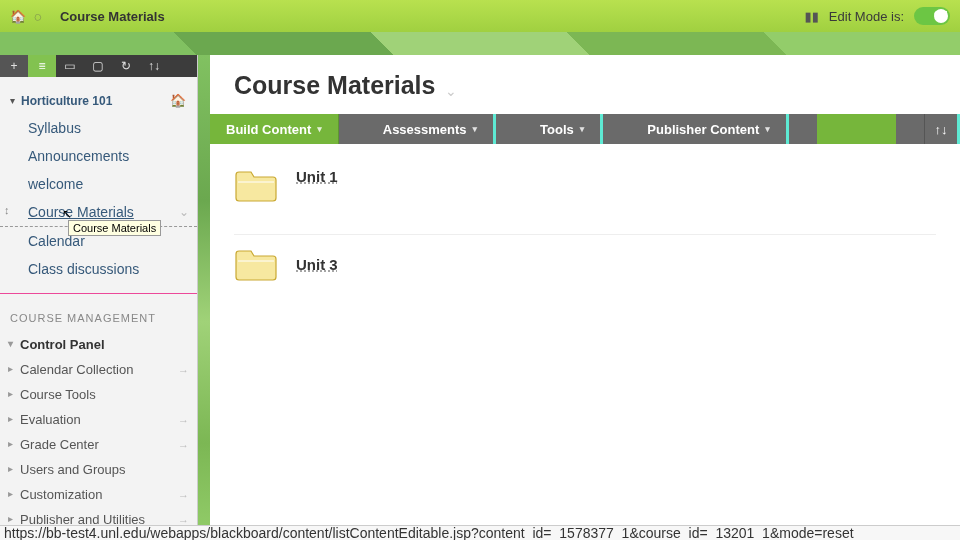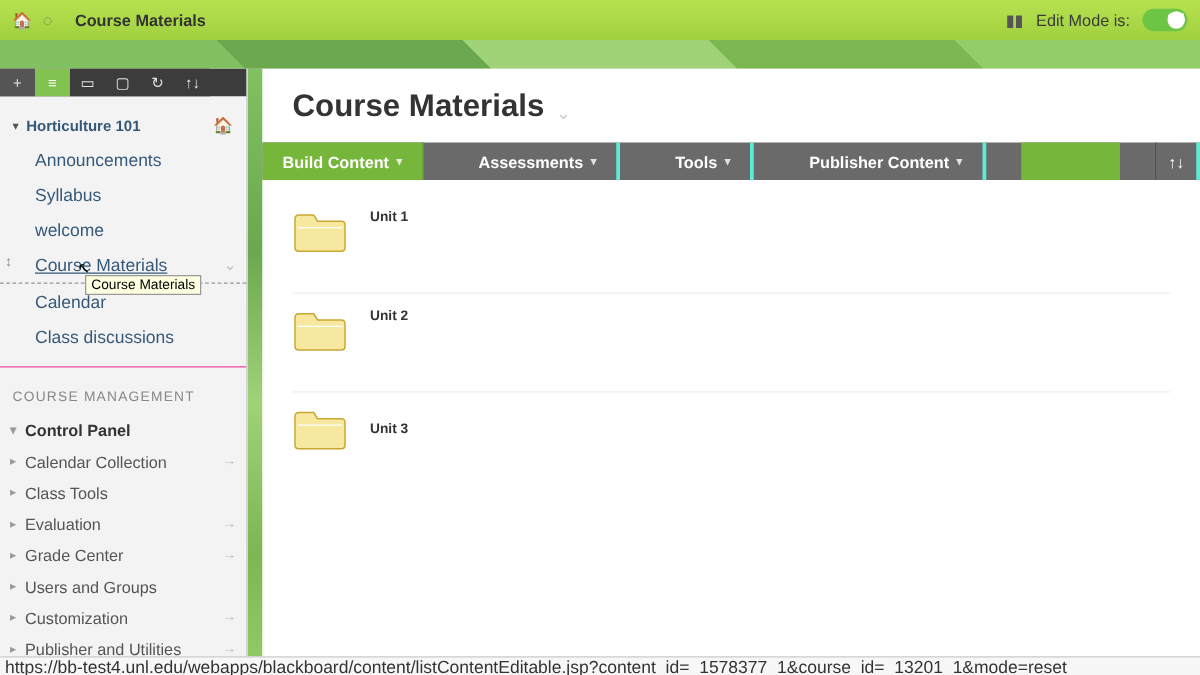--- a/index.html
+++ b/index.html
@@ -135,21 +135,22 @@
 
   .content-area { padding: 12px 24px; }
   .unit-row {
     display:flex; align-items:flex-start; gap:18px;
     padding: 12px 0 32px 0;
     border-bottom:1px solid #eee;
   }
   .unit-row:last-child { border-bottom:none;align-items:center; }
   .folder-icon { width:44px; height:34px; }
   .unit-title {
-    font-size:11px; font-weight:bold; color:#333;
+    font-size:15px; font-weight:bold; color:#333;
+    text-decoration: underline;
     text-decoration-style: dotted;
     text-decoration-color: #888;
     padding-top: 0px;
   }
 
   
   .statusbar {
     position:absolute; left:0; right:0; bottom:0;
     height:15px; background:#f7f7f7; border-top:1px solid #ccc;
     font-size:14px; color:#333; padding-left:4px; line-height:14px;
@@ -198,24 +199,24 @@
     </div>
 
     <div class="course-menu">
       <div class="course-title-row">
         <span class="chevdown">▾</span>
         <span class="course-title">Horticulture 101</span>
         <span class="house-icon">🏠</span>
       </div>
 
       <div class="menu-item">
+        <span>Syllabus</span>
+      </div>
+      <div class="menu-item">
         <span>Announcements</span>
-      </div>
-      <div class="menu-item">
-        <span>Syllabus</span>
       </div>
       <div class="menu-item">
         <span>welcome</span>
       </div>
       <div class="menu-item current">
         <span class="drag">↕</span>
         <span>Course Materials</span>
         <span class="arrow">⌄</span>
         <span class="cursor-icon">↖</span>
         <span class="tooltip">Course Materials</span>
@@ -233,21 +234,21 @@
         <span class="caret">▾</span>
         <span>Control Panel</span>
       </div>
       <div class="mgmt-item">
         <span class="caret">▸</span>
         <span>Calendar Collection</span>
         <span class="go">→</span>
       </div>
       <div class="mgmt-item">
         <span class="caret">▸</span>
-        <span>Class Tools</span>
+        <span>Course Tools</span>
       </div>
       <div class="mgmt-item">
         <span class="caret">▸</span>
         <span>Evaluation</span>
         <span class="go">→</span>
       </div>
       <div class="mgmt-item">
         <span class="caret">▸</span>
         <span>Grade Center</span>
         <span class="go">→</span>
@@ -306,27 +307,20 @@
           <path d="M2 9 L2 30 Q2 33 5 33 L39 33 Q42 33 42 30 L42 12 Q42 9 39 9 L20 9 L17 4 L5 4 Q2 4 2 7 Z" fill="#f7e8a0" stroke="#c9a832" stroke-width="1.2"></path>
           <path d="M4 14 L40 14" stroke="#fff" stroke-width="1"></path>
         </svg>
         <span class="unit-title">Unit 1</span>
       </div>
       <div class="unit-row">
         <svg class="folder-icon" viewBox="0 0 44 34">
           <path d="M2 9 L2 30 Q2 33 5 33 L39 33 Q42 33 42 30 L42 12 Q42 9 39 9 L20 9 L17 4 L5 4 Q2 4 2 7 Z" fill="#f7e8a0" stroke="#c9a832" stroke-width="1.2"></path>
           <path d="M4 14 L40 14" stroke="#fff" stroke-width="1"></path>
         </svg>
-        <span class="unit-title">Unit 2</span>
-      </div>
-      <div class="unit-row">
-        <svg class="folder-icon" viewBox="0 0 44 34">
-          <path d="M2 9 L2 30 Q2 33 5 33 L39 33 Q42 33 42 30 L42 12 Q42 9 39 9 L20 9 L17 4 L5 4 Q2 4 2 7 Z" fill="#f7e8a0" stroke="#c9a832" stroke-width="1.2"></path>
-          <path d="M4 14 L40 14" stroke="#fff" stroke-width="1"></path>
-        </svg>
         <span class="unit-title">Unit 3</span>
       </div>
     </div>
 
   </div>
 </div>
 
 <div class="statusbar">
   <span>https://bb-test4.unl.edu/webapps/blackboard/content/listContentEditable.jsp?content_id=_1578377_1&amp;course_id=_13201_1&amp;mode=reset</span>
 </div>

